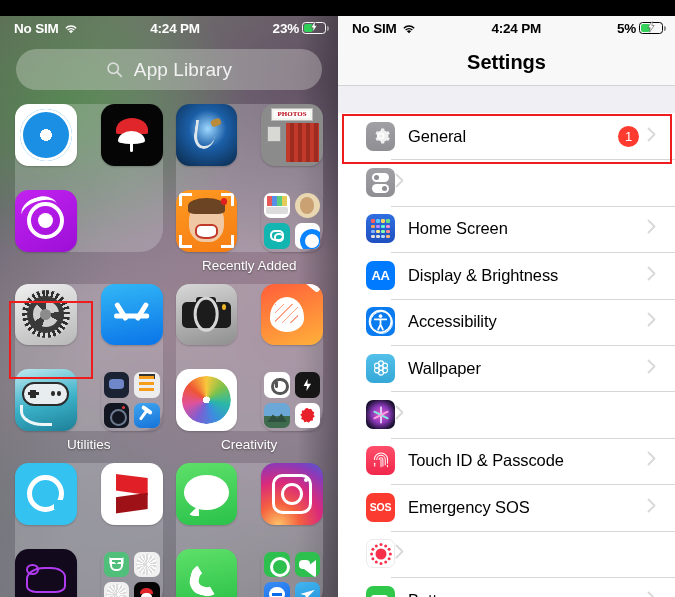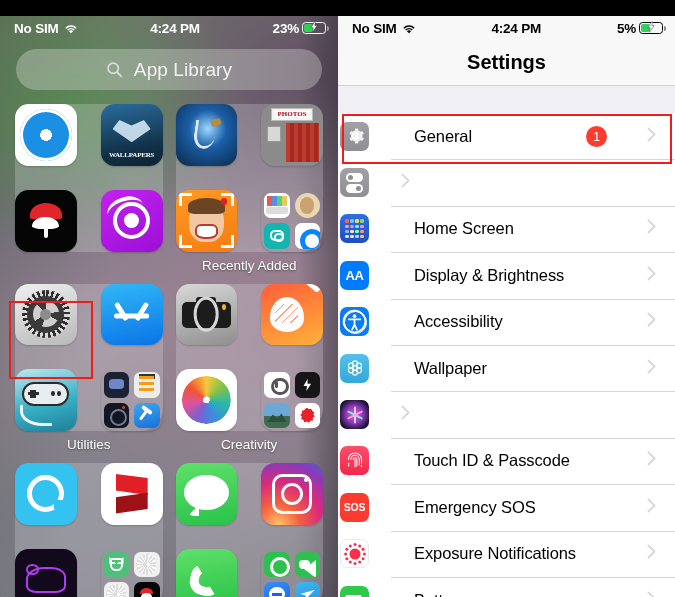--- a/index.html
+++ b/index.html
@@ -302,23 +302,22 @@
   .nav-title {
     background: #f8f8f8; height: 46px;
     display:flex; align-items:center; justify-content:center;
     font-size: 20px; font-weight: bold; color:#000;
     border-bottom: .5px solid #d2d2d4;
   }
   .right .statusbar { background:#f8f8f8; }
   .group-gap { height: 27px; background:#efeff4; }
   .list { background:#fff; }
   .row {
-    display:flex; align-items:center; height: 46.4px; padding-left: 2px; position: relative;
+    display:flex; align-items:center; height: 46.4px; padding-left: 28px; position: relative;
     background:#fff;
-    gap:32px;
   }
   .row + .row::before{
     content:""; position:absolute; left:53px; right:0; top:0; height:.5px; background:#d6d6d8;
   }
   .row-icon { width: 29px; height: 29px; border-radius: 7px; flex: 0 0 auto; position:relative; overflow:hidden; }
   .row-label { flex:1; margin-left: 13px; font-size: 16.5px; color:#000; letter-spacing:-0.1px; }
   .badge {
     min-width: 21px; height: 21px; border-radius: 11px; background:#ff3b30; color:#fff;
     font-size: 13px; display:flex; align-items:center; justify-content:center;
     padding: 0 6px; margin-right: 8px;
@@ -401,26 +400,20 @@
     <div class="folders">
 
       <div class="folder-cell">
         <div class="folder">
           <div class="slot">
               <div class="app ic-safari">
                 <span class="needle"></span>
               </div>
             </div>
           <div class="slot">
-              <div class="app ic-wall">
-                <span class="wings"></span>
-                <span class="txt">WALLPAPERS</span>
-              </div>
-            </div>
-          <div class="slot">
               <div class="app ic-uchiha">
                 <span class="top"></span>
                 <span class="bot"></span>
                 <span class="stem"></span>
               </div>
             </div>
           <div class="slot">
               <div class="app ic-poke">
                 <span class="ring"></span>
                 <span class="arc"></span>
@@ -846,21 +839,20 @@
                   <circle cx="7.3" cy="20.1" r="1.5"></circle>
                   <circle cx="3.9" cy="16.7" r="1.5"></circle>
               <circle cx="2.6" cy="12" r="1.5"></circle>
                   <circle cx="3.9" cy="7.3" r="1.5"></circle>
                   <circle cx="7.3" cy="3.9" r="1.5"></circle>
             </g>
               </svg>
           </span>
           <span class="core"></span>
         </span>
-        <span class="row-label">Exposure Notifications</span>
         <span class="chev">
           <svg viewBox="0 0 12 20" width="9" height="15">
               <polyline points="2,2 10,10 2,18" fill="none" stroke="#8a8a8e" stroke-width="2.4" stroke-linecap="round" stroke-linejoin="round"></polyline>
             </svg>
         </span>
       </div>
 
       <div class="row">
         <span class="row-icon si-batt">
             <span class="b"></span>

